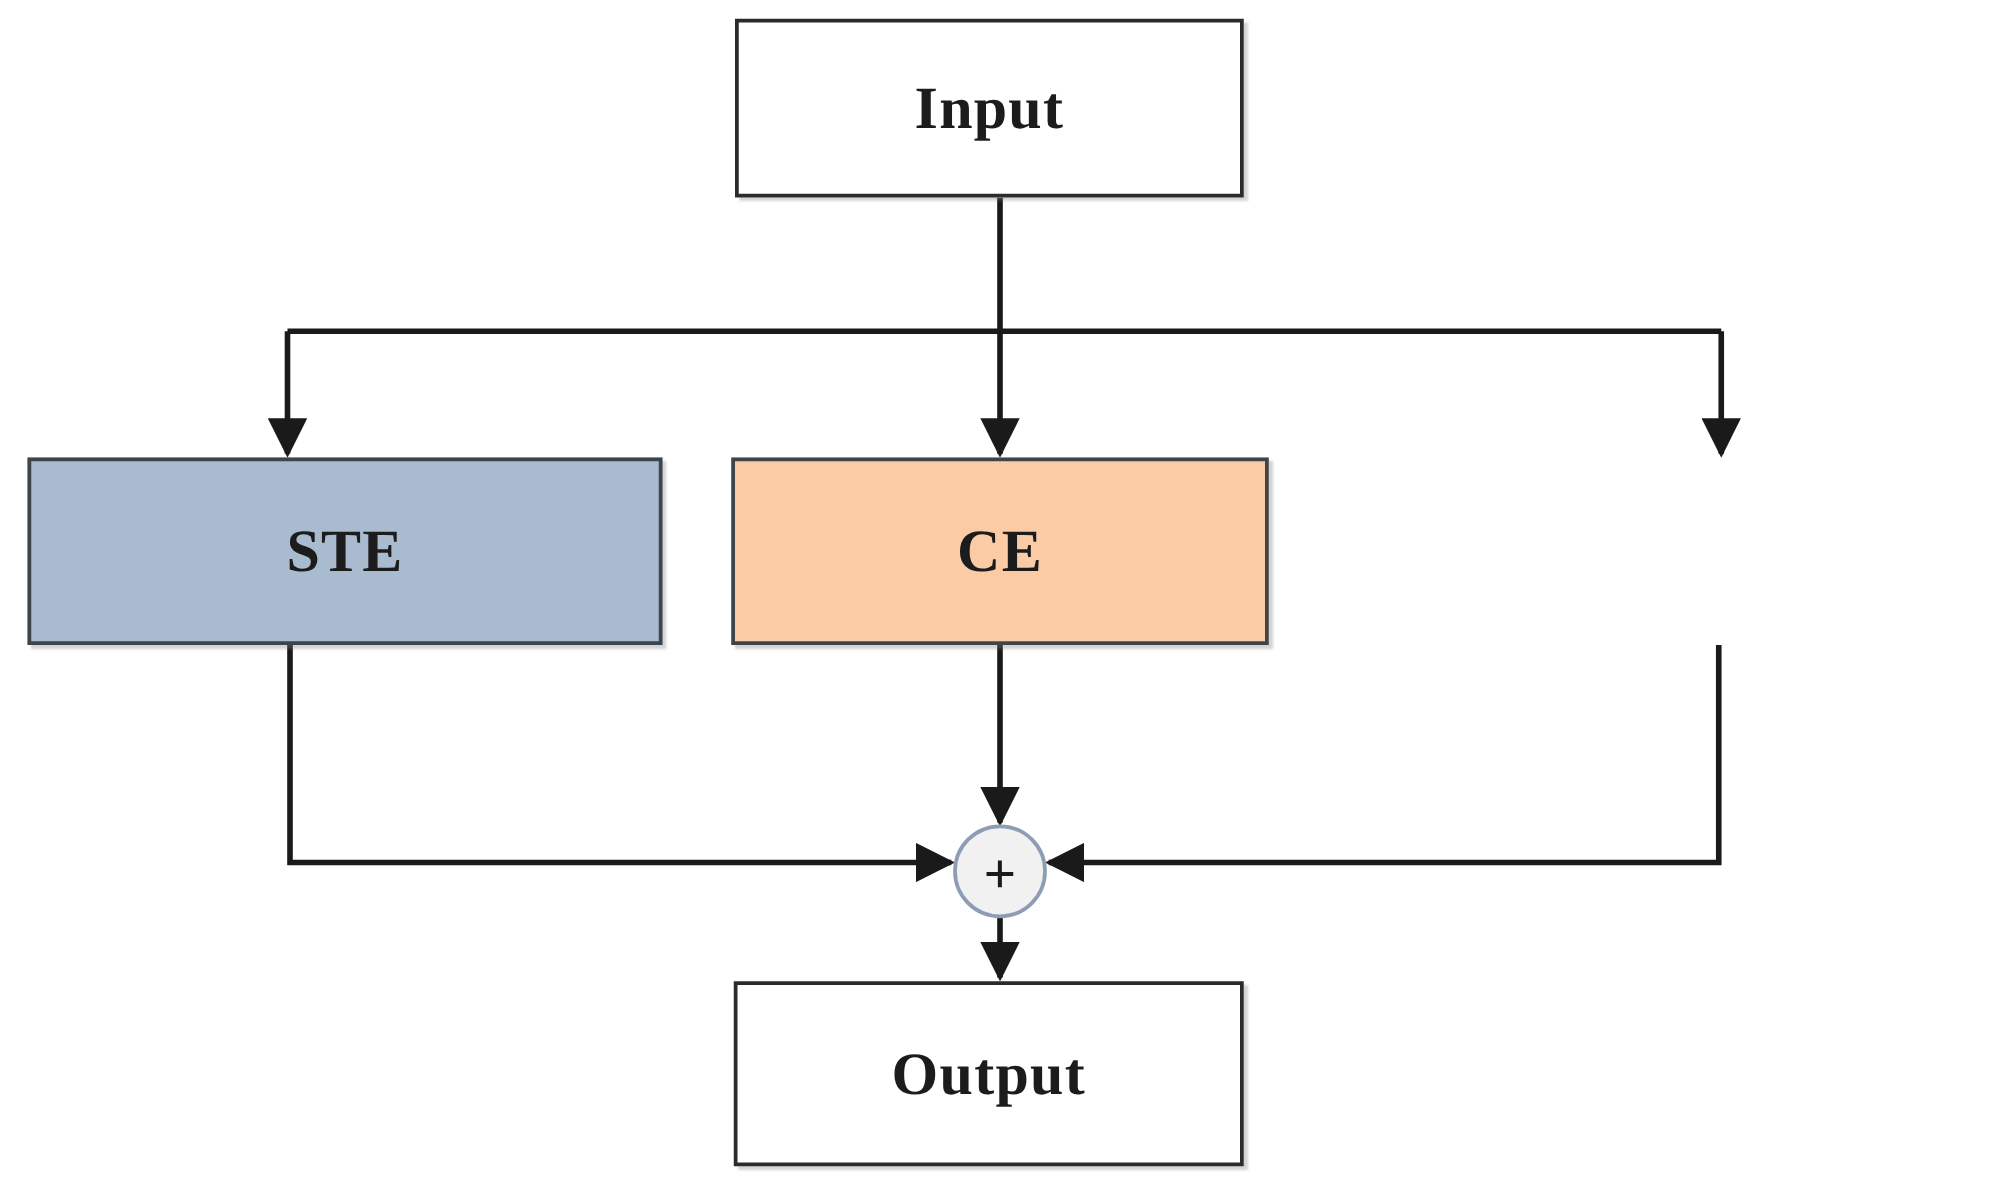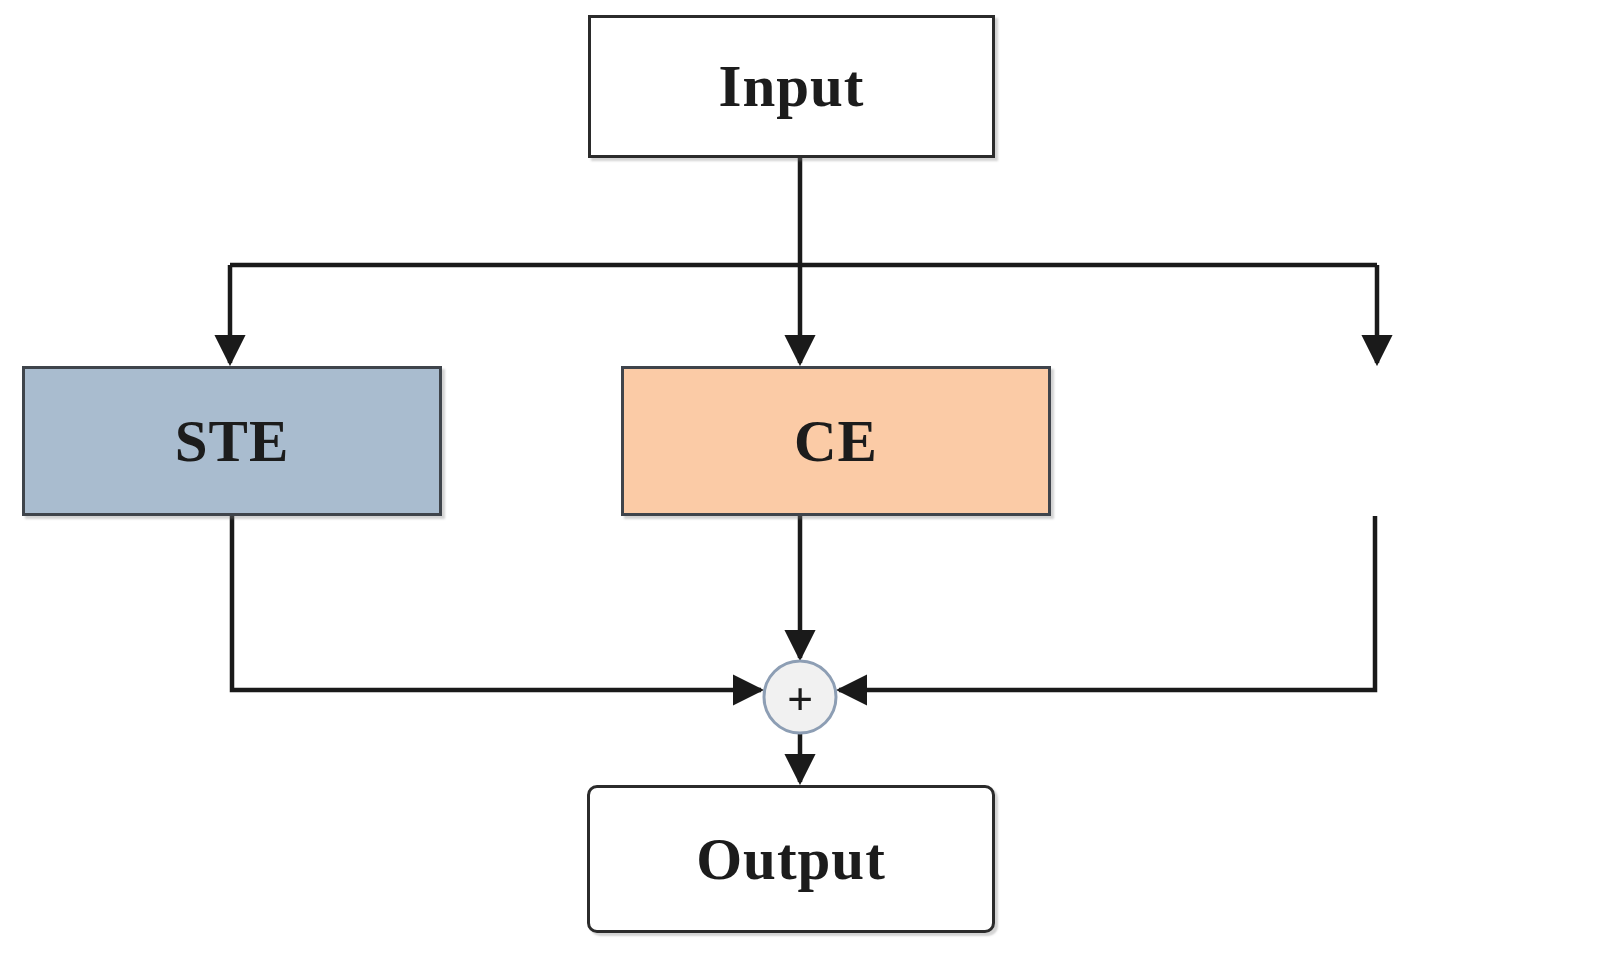--- a/index.html
+++ b/index.html
@@ -15,32 +15,32 @@
     position: absolute;
     left: 0; top: 0;
     width: 1612px; height: 955px;
   }
   .node {
     position: absolute;
     display: flex;
     align-items: center;
     justify-content: center;
     box-sizing: border-box;
-    font-size: 59px;
+    font-size: 48px;
     font-weight: 600;
     letter-spacing: 1px;
     color: #1c1c1c;
     background: #ffffff;
     border: 3px solid #2f2f2f;
     box-shadow: 3px 3px 2px rgba(130,130,130,0.35);
   }
   .node.io { border-color: #2b2b2b; }
   .node.module { border-color: #3f444b; }
   #node-input  { left: 588px;  top: 15px;  width: 407px; height: 143px; }
-  #node-ste    { left: 22px;   top: 366px; width: 420px; height: 150px; }
+  #node-ste    { left: 22px;   top: 366px; width: 508px; height: 150px; }
   #node-ce     { left: 585px;  top: 366px; width: 430px; height: 150px; }
   #node-me     { left: 1160px; top: 366px; width: 432px; height: 150px; }
   #node-output { left: 587px;  top: 785px; width: 408px; height: 148px; }
   .edge {
     fill: none;
     stroke: #1a1a1a;
     stroke-width: 4.5;
   }
   .sum-circle {
     stroke: #8d9eb4;
@@ -86,22 +86,22 @@
   </svg>
 
   <div class="node io" id="node-input" style="background: rgb(255, 255, 255); border-color: rgb(43, 43, 43);">
     <span>Input</span>
   </div>
 
   <div class="node module" id="node-ste" style="background: rgb(169, 188, 207); border-color: rgb(63, 68, 75);">
     <span>STE</span>
   </div>
 
-  <div class="node module" id="node-ce" style="background: rgb(251, 203, 166); border-color: rgb(63, 68, 75); margin-left: 36px;">
+  <div class="node module" id="node-ce" style="background: rgb(251, 203, 166); border-color: rgb(63, 68, 75);">
     <span>CE</span>
   </div>
 
 
-  <div class="node io" id="node-output" style="background: rgb(255, 255, 255); border-color: rgb(43, 43, 43); border-radius: 10px;">
+  <div class="node io" id="node-output" style="background: rgb(255, 255, 255); border-color: rgb(43, 43, 43);">
     <span>Output</span>
   </div>
 
 </div>
 
 </body></html>

